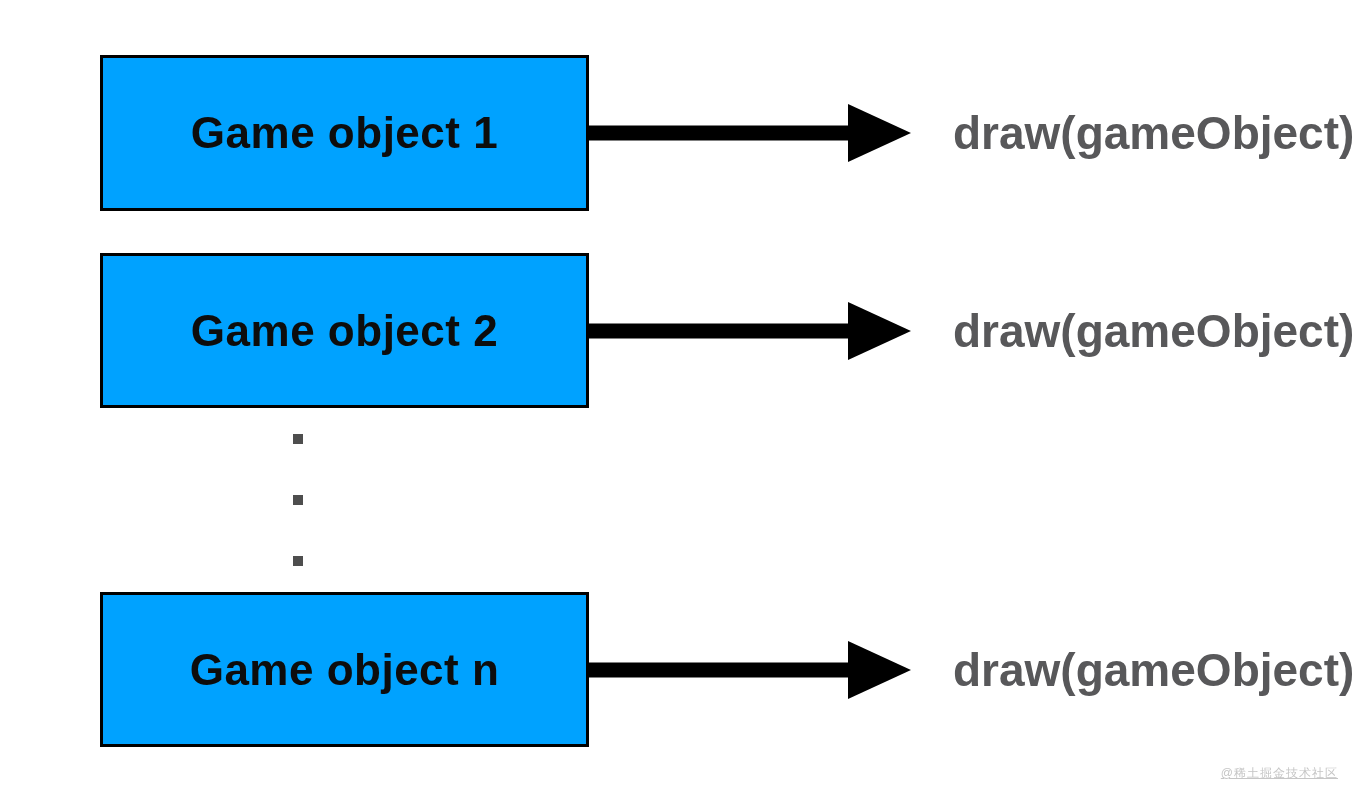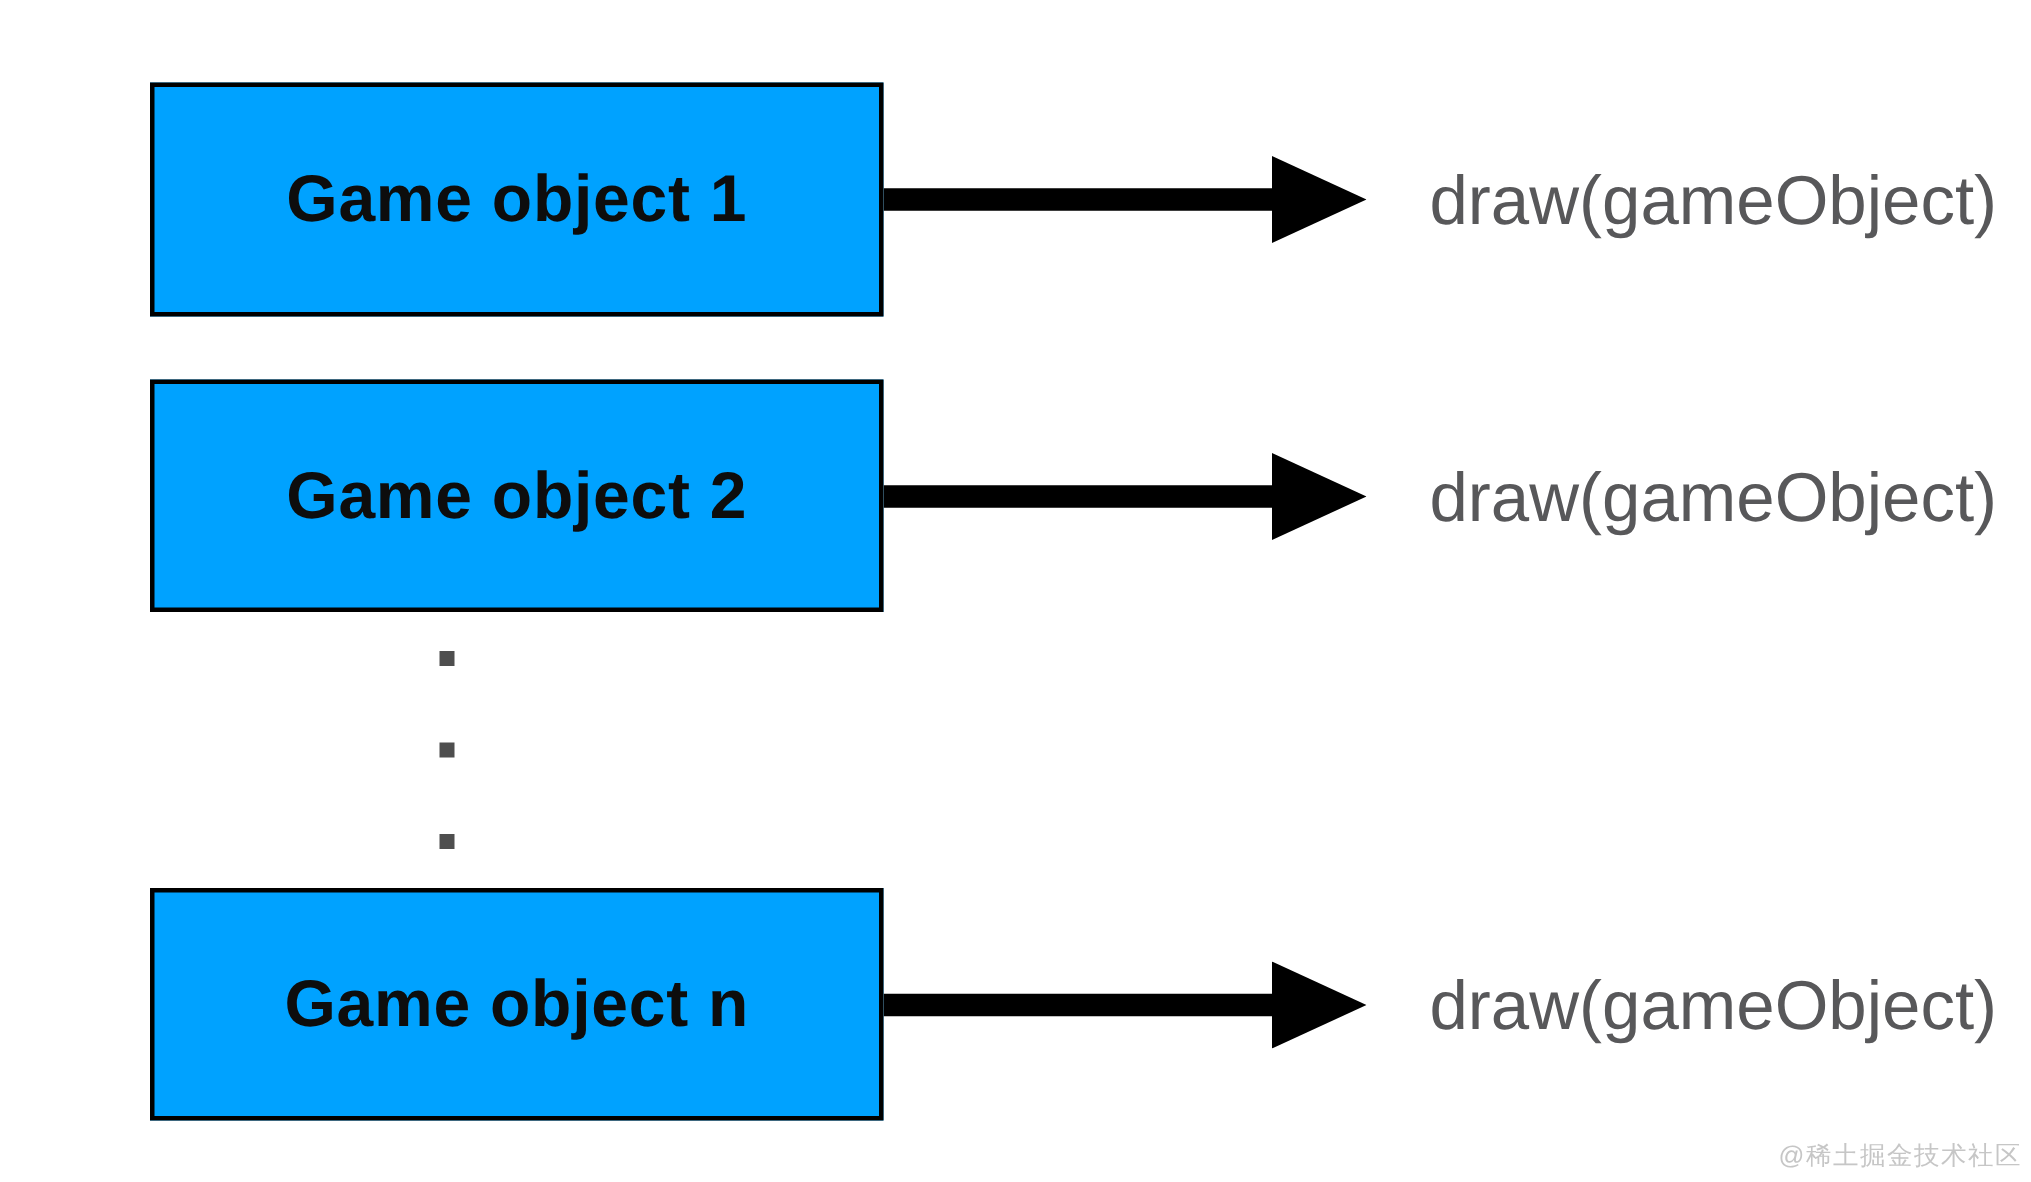--- a/index.html
+++ b/index.html
@@ -53,41 +53,43 @@
   .arrow {
     flex: 0 0 auto;
     display: block;
     color: var(--arrow);
   }
   .call {
     margin-left: 42px;
     font-size: 46px;
     color: var(--call-text);
     white-space: nowrap;
+    font-weight: bold;
   }
   .dots {
     position: absolute;
     left: 293px;
     top: 434px;
     display: flex;
     flex-direction: column;
     gap: 51px;
   }
   .dot {
     width: 10px;
     height: 10px;
     background: var(--dot);
   }
   .watermark {
     position: absolute;
-    right: 6px;
+    right: 16px;
     bottom: 6px;
-    font-size: 17px;
+    font-size: 12px;
     color: var(--watermark);
     letter-spacing: 1px;
+    text-decoration: underline;
   }
 </style>
 </head>
 <body>
 
 <div class="canvas">
 
   <div class="row row-1">
     <div class="gbox">
       <span>Game object 1</span>

